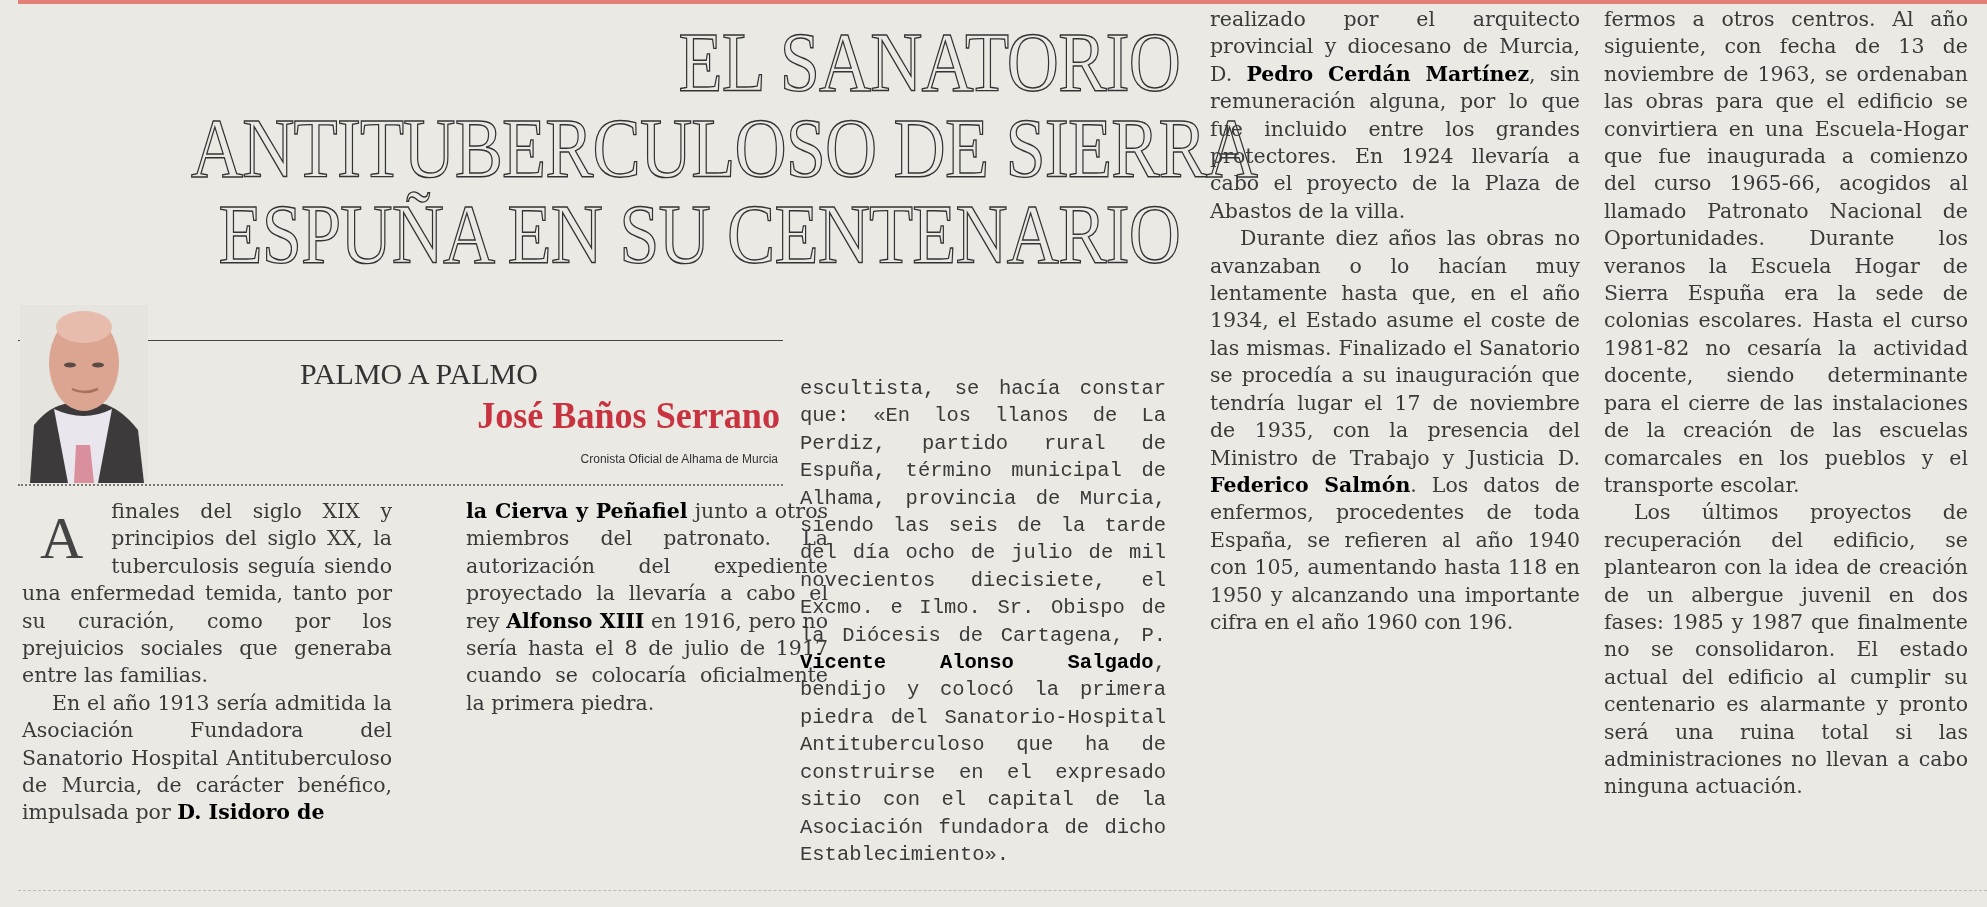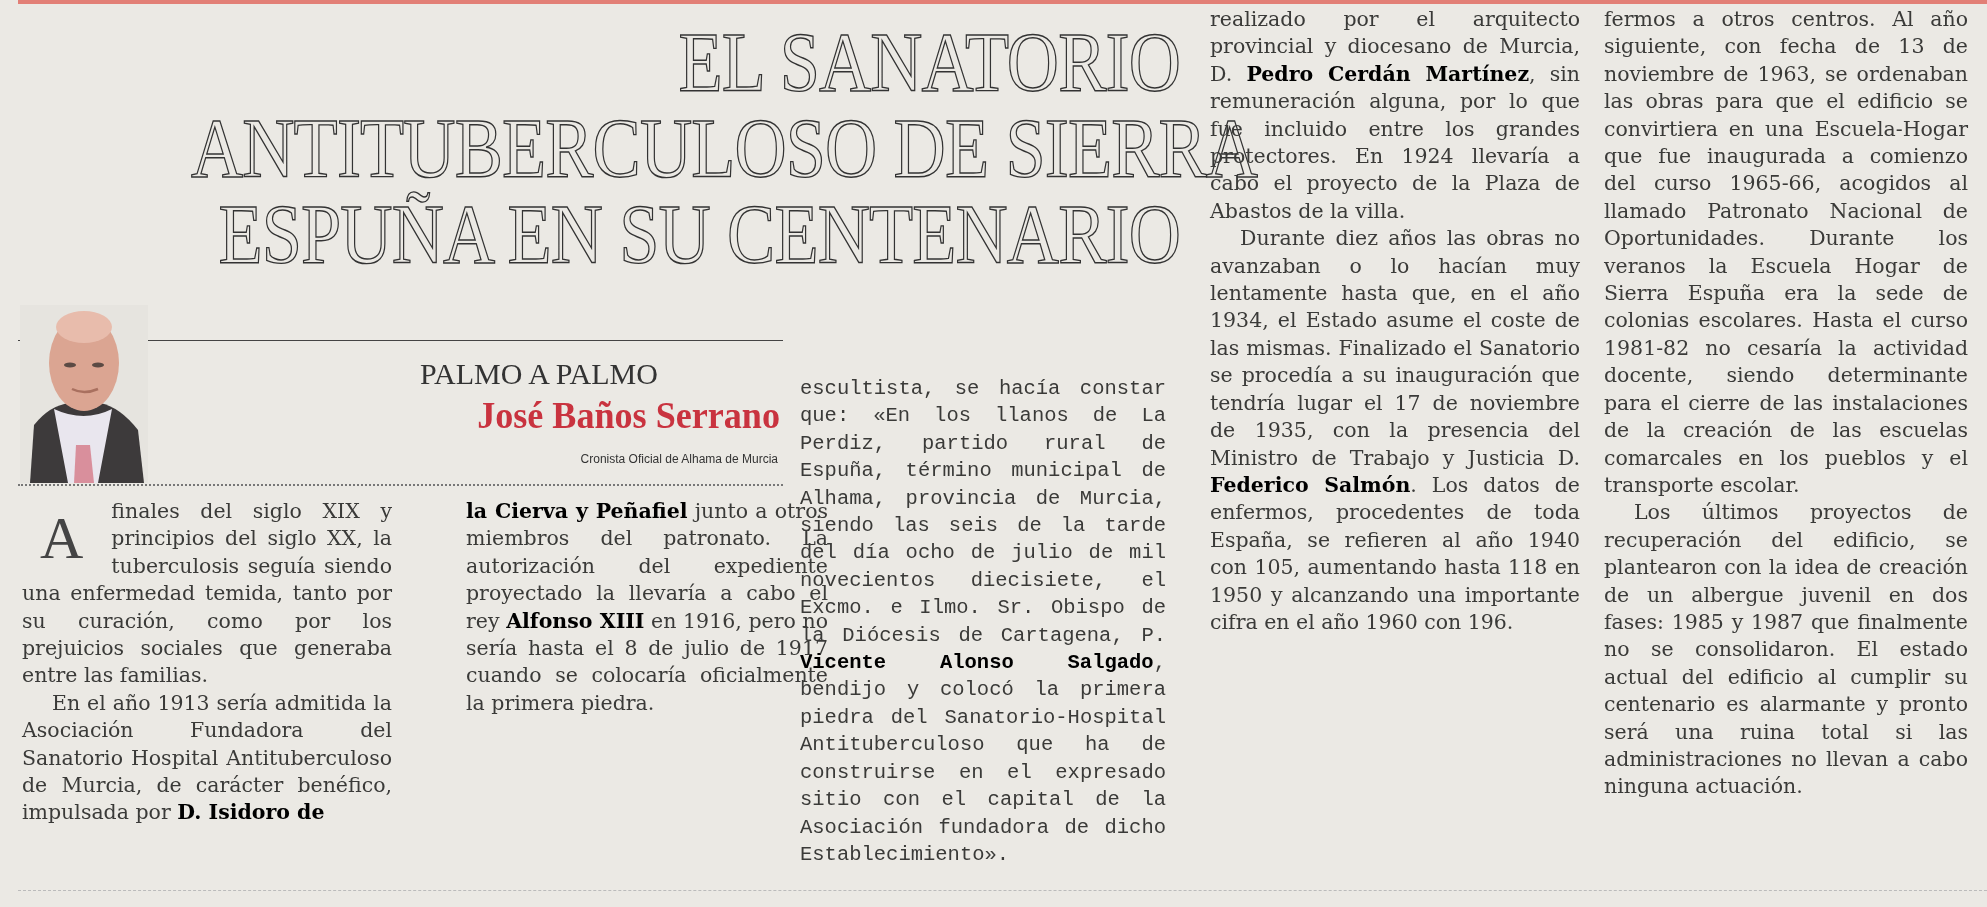--- a/index.html
+++ b/index.html
@@ -18,21 +18,21 @@
     color:transparent; -webkit-text-stroke:1.4px #333;
     transform:scaleX(0.86); transform-origin:right top;
   }
   .title div { white-space:nowrap; }
   .byline-rule { position:absolute; left:18px; top:340px; width:765px; height:1px; background:#444; }
   .byline-rule2 { position:absolute; left:18px; top:484px; width:765px; border-top:2px dotted #777; }
   .photo {
     position:absolute; left:20px; top:305px; width:128px; height:178px; overflow:hidden;
   }
   .section {
-    position:absolute; left:300px; top:357px; width:478px; text-align:center;
+    position:absolute; left:300px; top:357px; width:478px; text-align:left;
     font-family:"Liberation Serif", serif; font-size:30px; color:#333;
   }
   .author {
     position:absolute; left:300px; top:393px; width:480px; text-align:right;
     font-family:"Liberation Serif", serif; font-weight:bold; font-size:38px;
     color:#c9333f; transform:scaleX(0.95); transform-origin:right;
   }
   .role {
     position:absolute; left:300px; top:452px; width:478px; text-align:right;
     font-family:"Liberation Sans", sans-serif; font-size:12px; color:#333;

